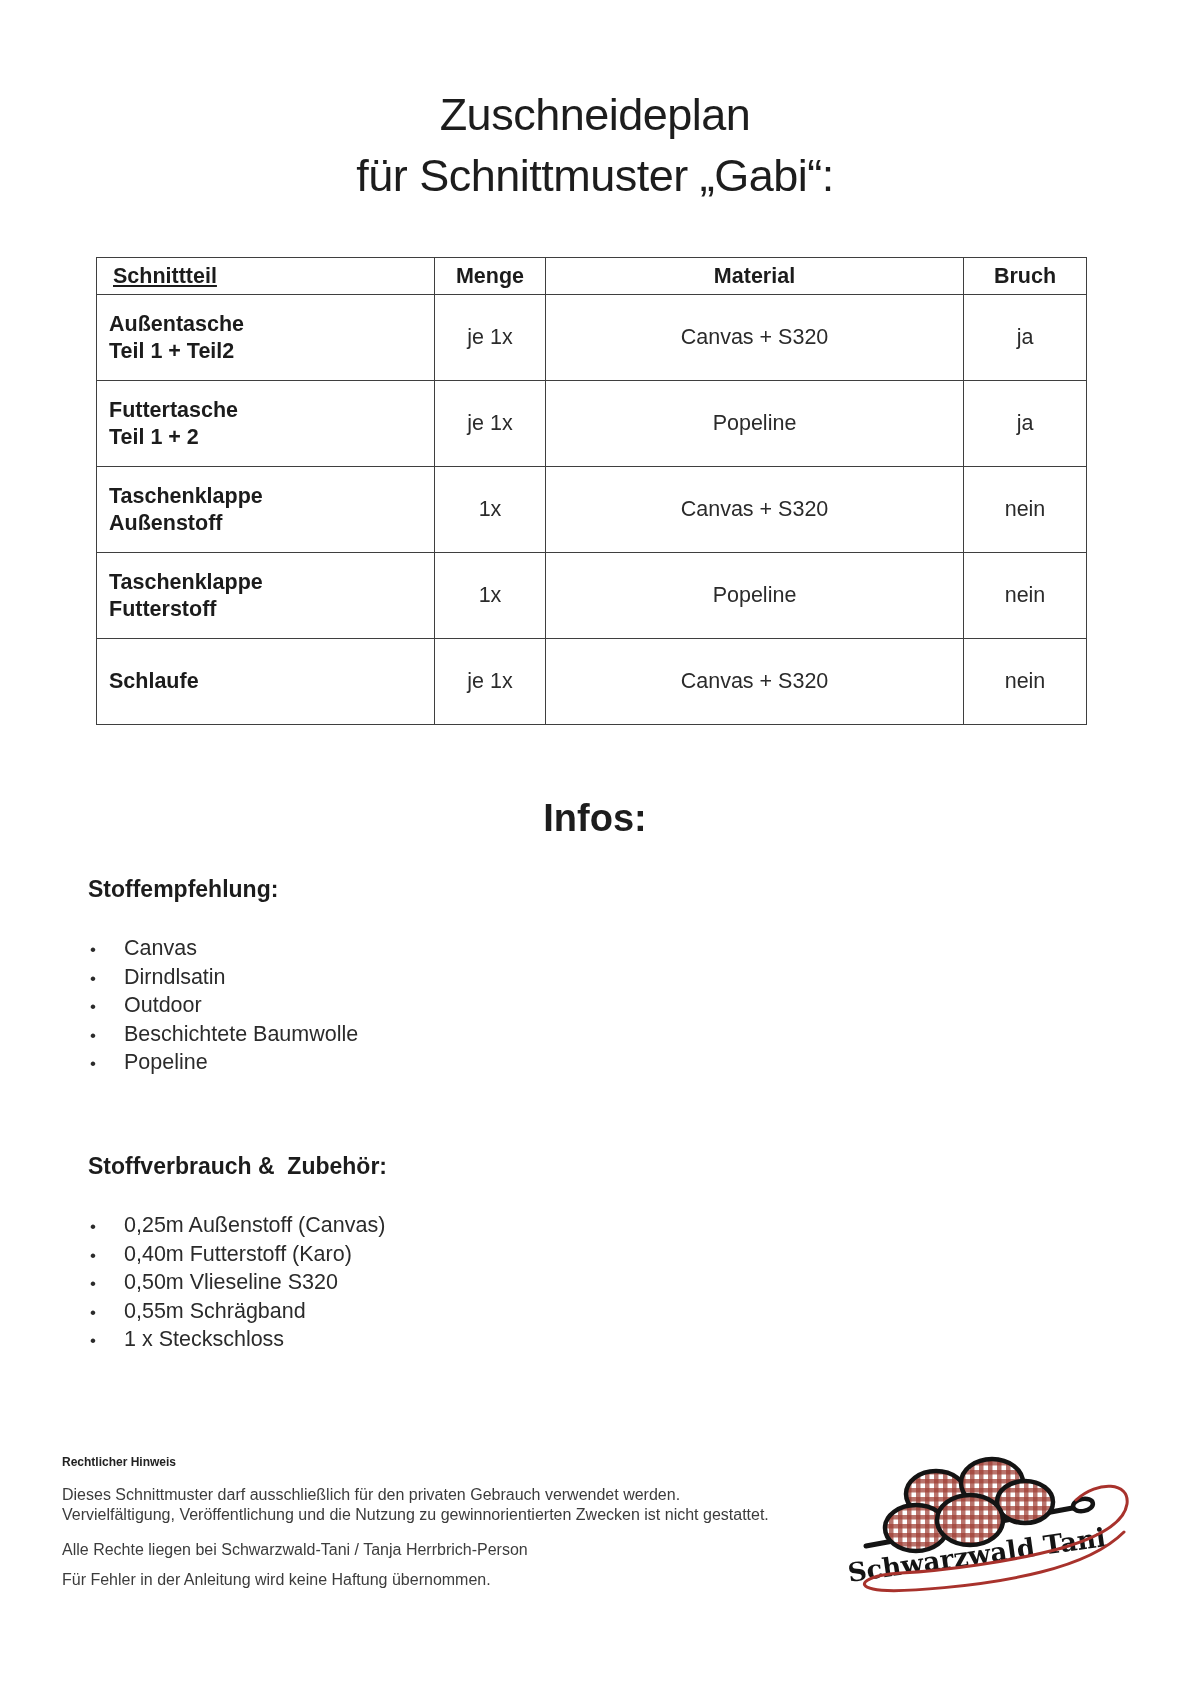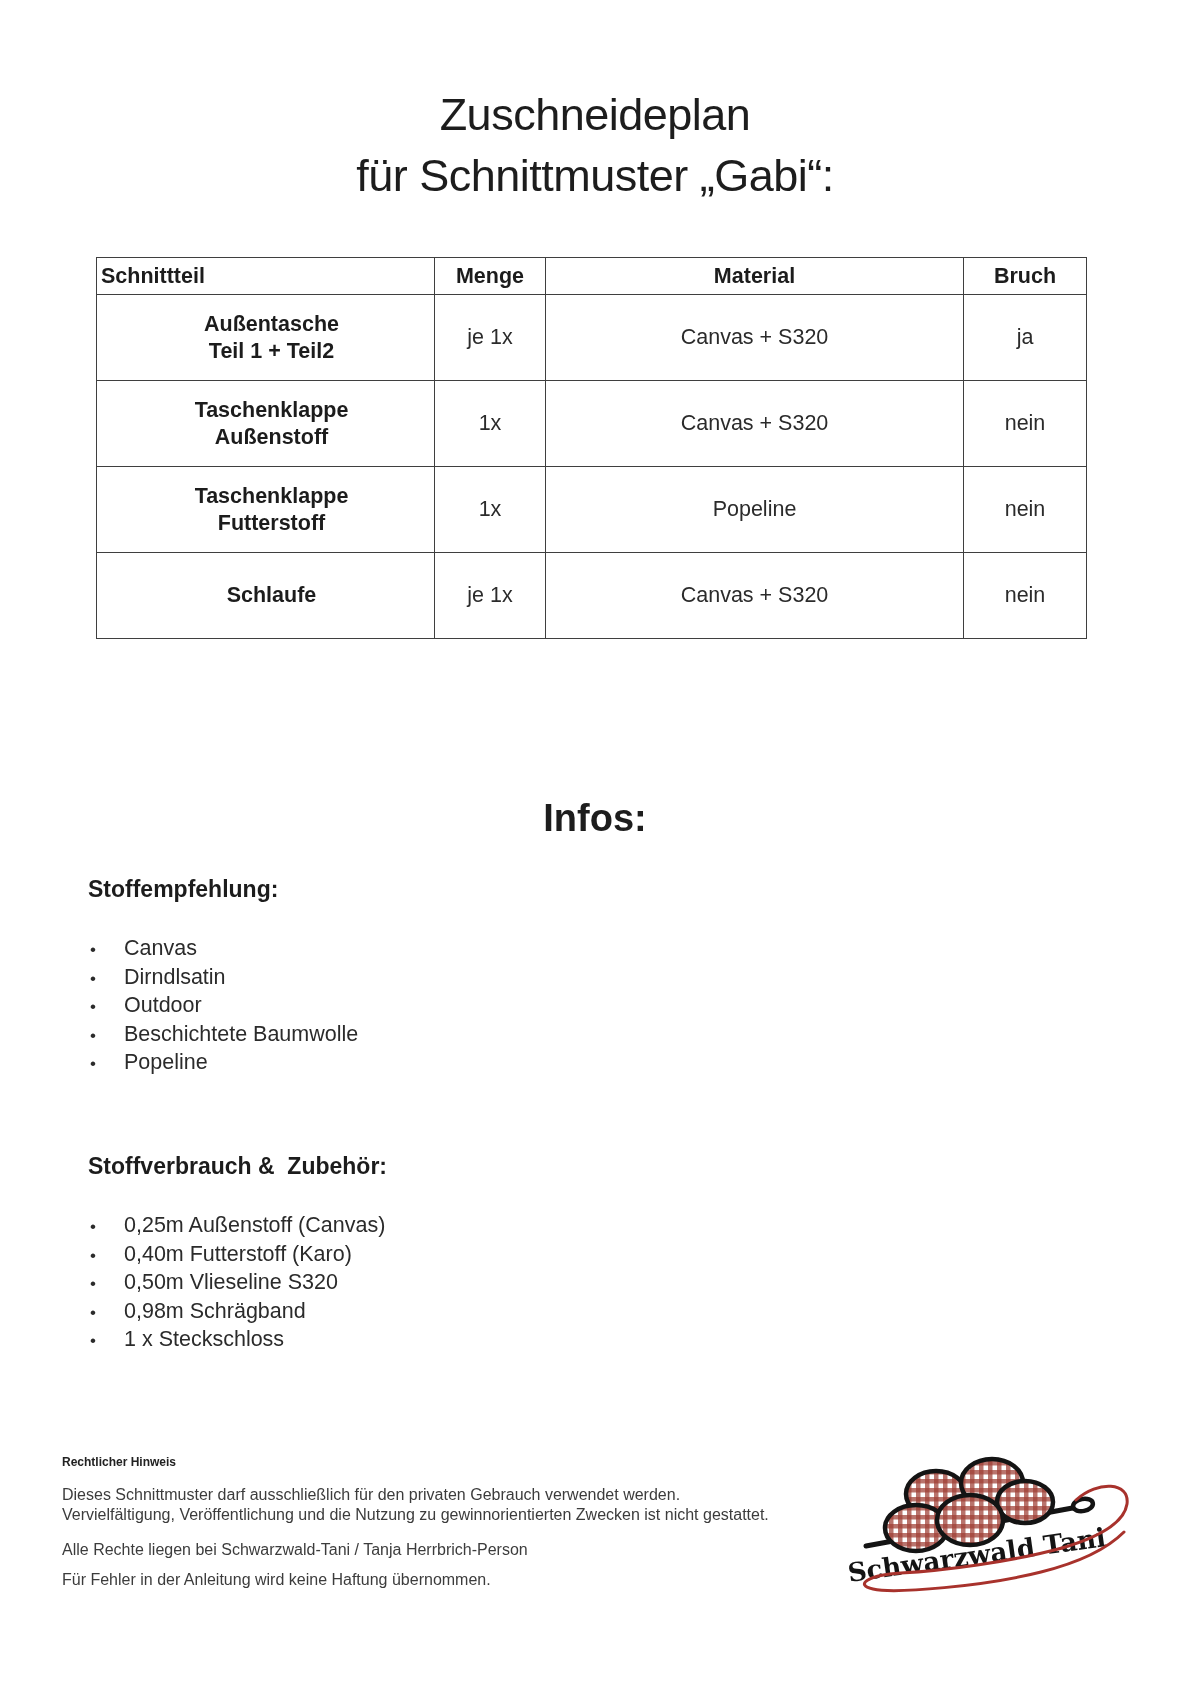--- a/index.html
+++ b/index.html
@@ -38,30 +38,30 @@
     vertical-align: middle;
     font-size: 21.5px;
   }
   .cutplan th {
     height: 36px;
     font-weight: 700;
     text-align: center;
     color: #1c1c1c;
     padding: 0;
   }
-  .cutplan th.col-part { text-align: left; padding-left: 4px; }
+  .cutplan th.col-part { text-align: left; padding-left: 16px; text-decoration: underline; }
   .cutplan td {
     height: 85px;
     text-align: center;
     color: #2b2b2b;
     font-weight: 400;
     padding: 0;
   }
   .cutplan td.part {
-    text-align: center;
+    text-align: left;
     padding-left: 12px;
     font-weight: 700;
     color: #1c1c1c;
     line-height: 27px;
     white-space: pre-line;
   }
 
   
   .infos-heading {
     position: absolute;
@@ -160,20 +160,27 @@
     </thead>
     <tbody>
       <tr>
         <td class="part">Außentasche
 Teil 1 + Teil2</td>
         <td>je 1x</td>
         <td>Canvas + S320</td>
         <td>ja</td>
       </tr>
       <tr>
+        <td class="part">Futtertasche
+Teil 1 + 2</td>
+        <td>je 1x</td>
+        <td>Popeline</td>
+        <td>ja</td>
+      </tr>
+      <tr>
         <td class="part">Taschenklappe
 Außenstoff</td>
         <td>1x</td>
         <td>Canvas + S320</td>
         <td>nein</td>
       </tr>
       <tr>
         <td class="part">Taschenklappe
 Futterstoff</td>
         <td>1x</td>
@@ -227,21 +234,21 @@
       <li>
           <span class="bullet">•</span>
           <span>0,40m Futterstoff (Karo)</span>
         </li>
       <li>
           <span class="bullet">•</span>
           <span>0,50m Vlieseline S320</span>
         </li>
       <li>
           <span class="bullet">•</span>
-          <span>0,98m Schrägband</span>
+          <span>0,55m Schrägband</span>
         </li>
       <li>
           <span class="bullet">•</span>
           <span>1 x Steckschloss</span>
         </li>
     </ul>
   </section>
 
   <footer class="legal">
     <div class="legal-heading">Rechtlicher Hinweis</div>

